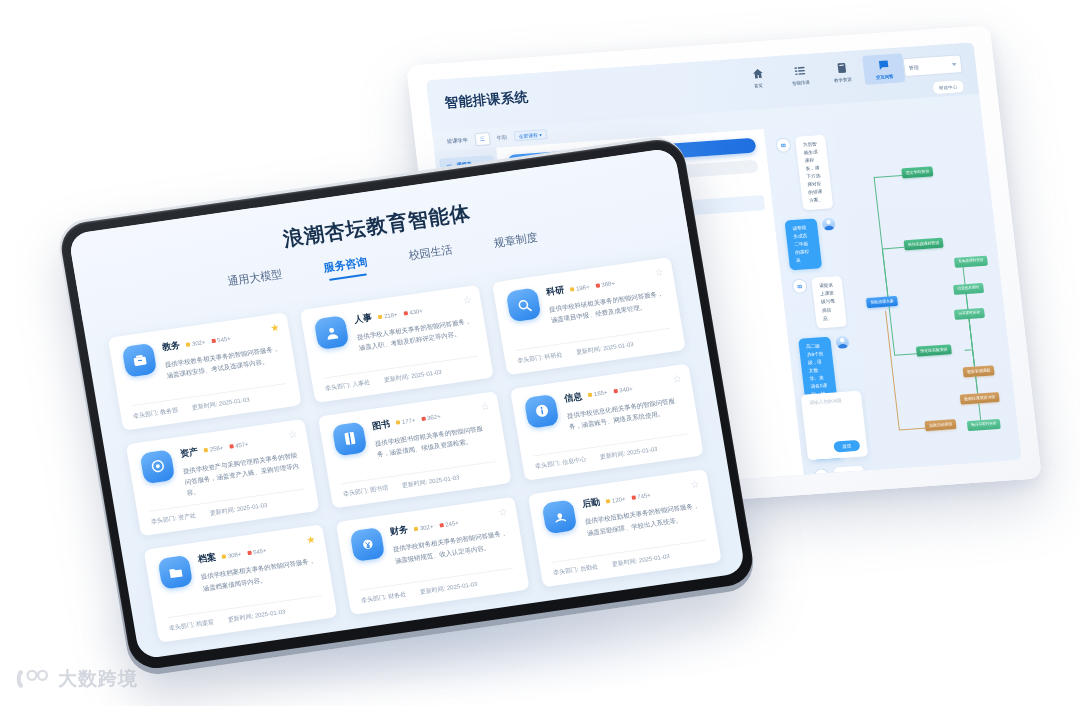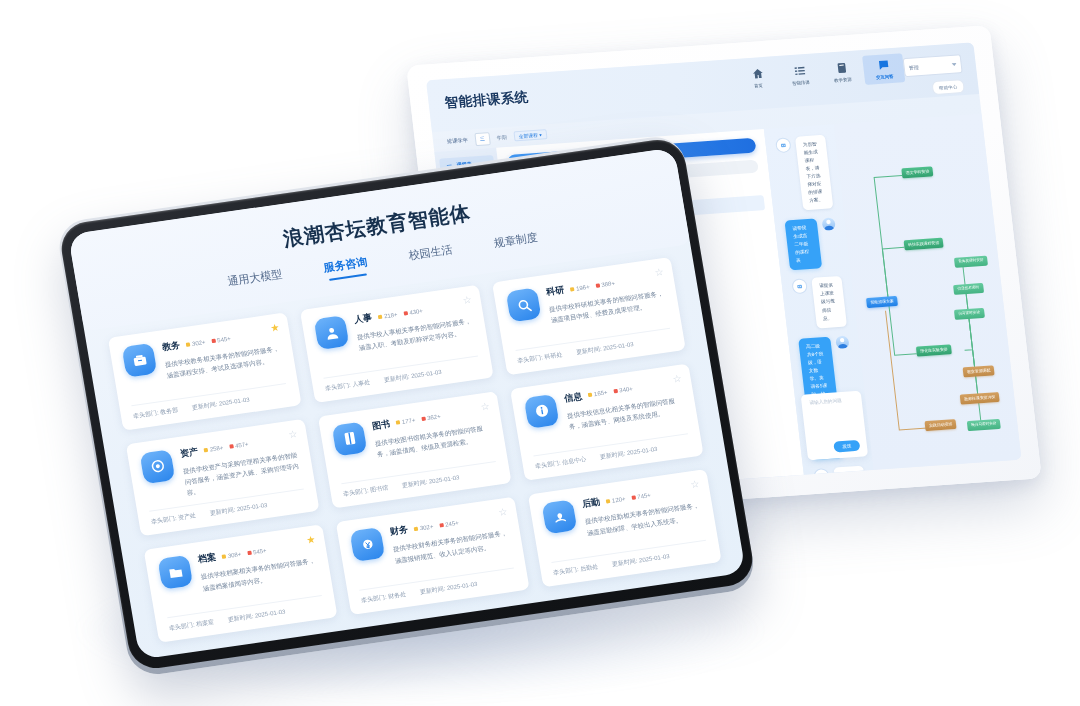--- a/index.html
+++ b/index.html
@@ -735,14 +735,22 @@
           <div class="card-foot">
             <span><span>牵头部门:</span> <span>后勤处</span></span>
             <span><span>更新时间:</span> <span>2025-01-03</span></span>
           </div>
         </div>
 
       </div>
     </div>
   </div>
 
+  <div class="wm">
+    <svg class="wm-logo" viewBox="0 0 48 28">
+      <path d="M6 4c-3 4-3 16 0 20 2 3 6 2 6-1s-3-3-3-9 3-6 3-9-4-4-6-1z" fill="#c2c8d3"></path>
+      <circle cx="24" cy="9" r="6" fill="none" stroke="#c2c8d3" stroke-width="3"></circle>
+      <circle cx="38" cy="9" r="6" fill="none" stroke="#c2c8d3" stroke-width="3"></circle>
+    </svg>
+    <span class="wm-txt">大数跨境</span>
+  </div>
 
 </div>
 
 </body></html>

